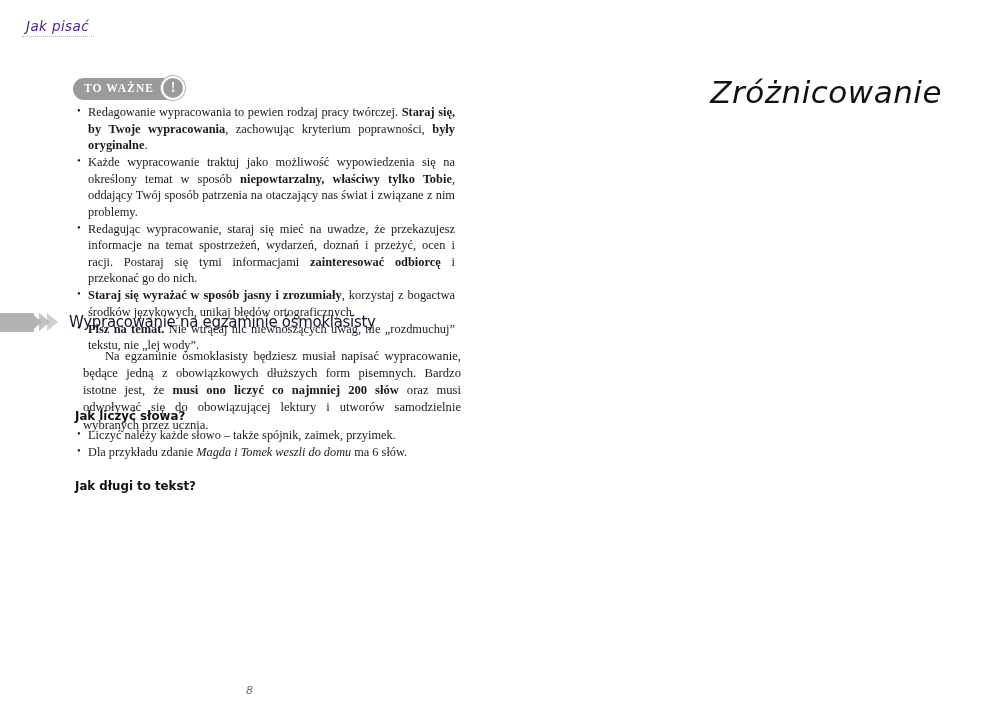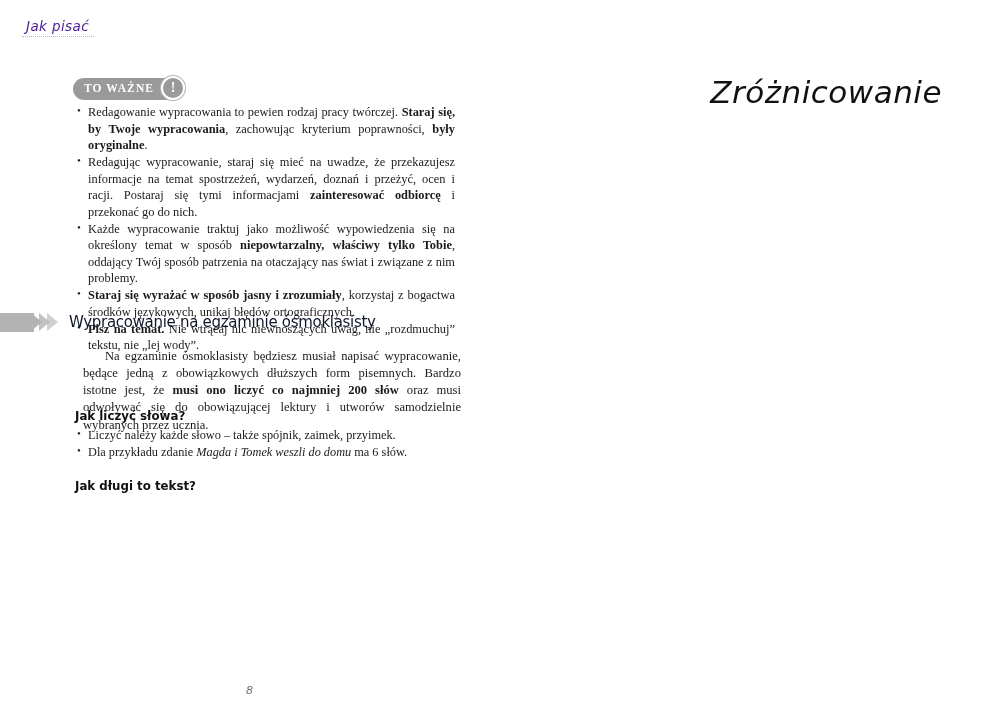--- a/index.html
+++ b/index.html
@@ -206,22 +206,22 @@
 
   <div class="page-left">
 
     <div class="callout-badge">
       <span class="callout-pill">TO WAŻNE</span>
       <span class="callout-circle" style="left:88px;">!</span>
     </div>
 
     <ul class="doc-list callout-list">
       <li>Redagowanie wypracowania to pewien rodzaj pracy twórczej. <b>Staraj się, by Twoje wypracowania</b>, zachowując kryterium poprawności, <b>były oryginalne</b>.</li>
+      <li>Każde wypracowanie traktuj jako możliwość wypowiedzenia się na określony temat w sposób <b>niepowtarzalny, właściwy tylko Tobie</b>, oddający Twój sposób patrzenia na otaczający nas świat i związane z nim problemy.</li>
       <li>Redagując wypracowanie, staraj się mieć na uwadze, że przekazujesz informacje na temat spostrzeżeń, wydarzeń, doznań i przeżyć, ocen i racji. Postaraj się tymi informacjami <b>zainteresować odbiorcę</b> i przekonać go do nich.</li>
-      <li>Każde wypracowanie traktuj jako możliwość wypowiedzenia się na określony temat w sposób <b>niepowtarzalny, właściwy tylko Tobie</b>, oddający Twój sposób patrzenia na otaczający nas świat i związane z nim problemy.</li>
       <li><b>Staraj się wyrażać w sposób jasny i zrozumiały</b>, korzystaj z bogactwa środków językowych, unikaj błędów ortograficznych.</li>
       <li><b>Pisz na temat.</b> Nie wtrącaj nic niewnoszących uwag, nie „rozdmuchuj” tekstu, nie „lej wody”.</li>
     </ul>
 
     <div class="section-head sh-left">
       <span class="chev-bar">
         <span class="bar"></span>
         <span class="chev r c1"></span>
         <span class="chev r c2"></span>
         <span class="chev r c3"></span>

